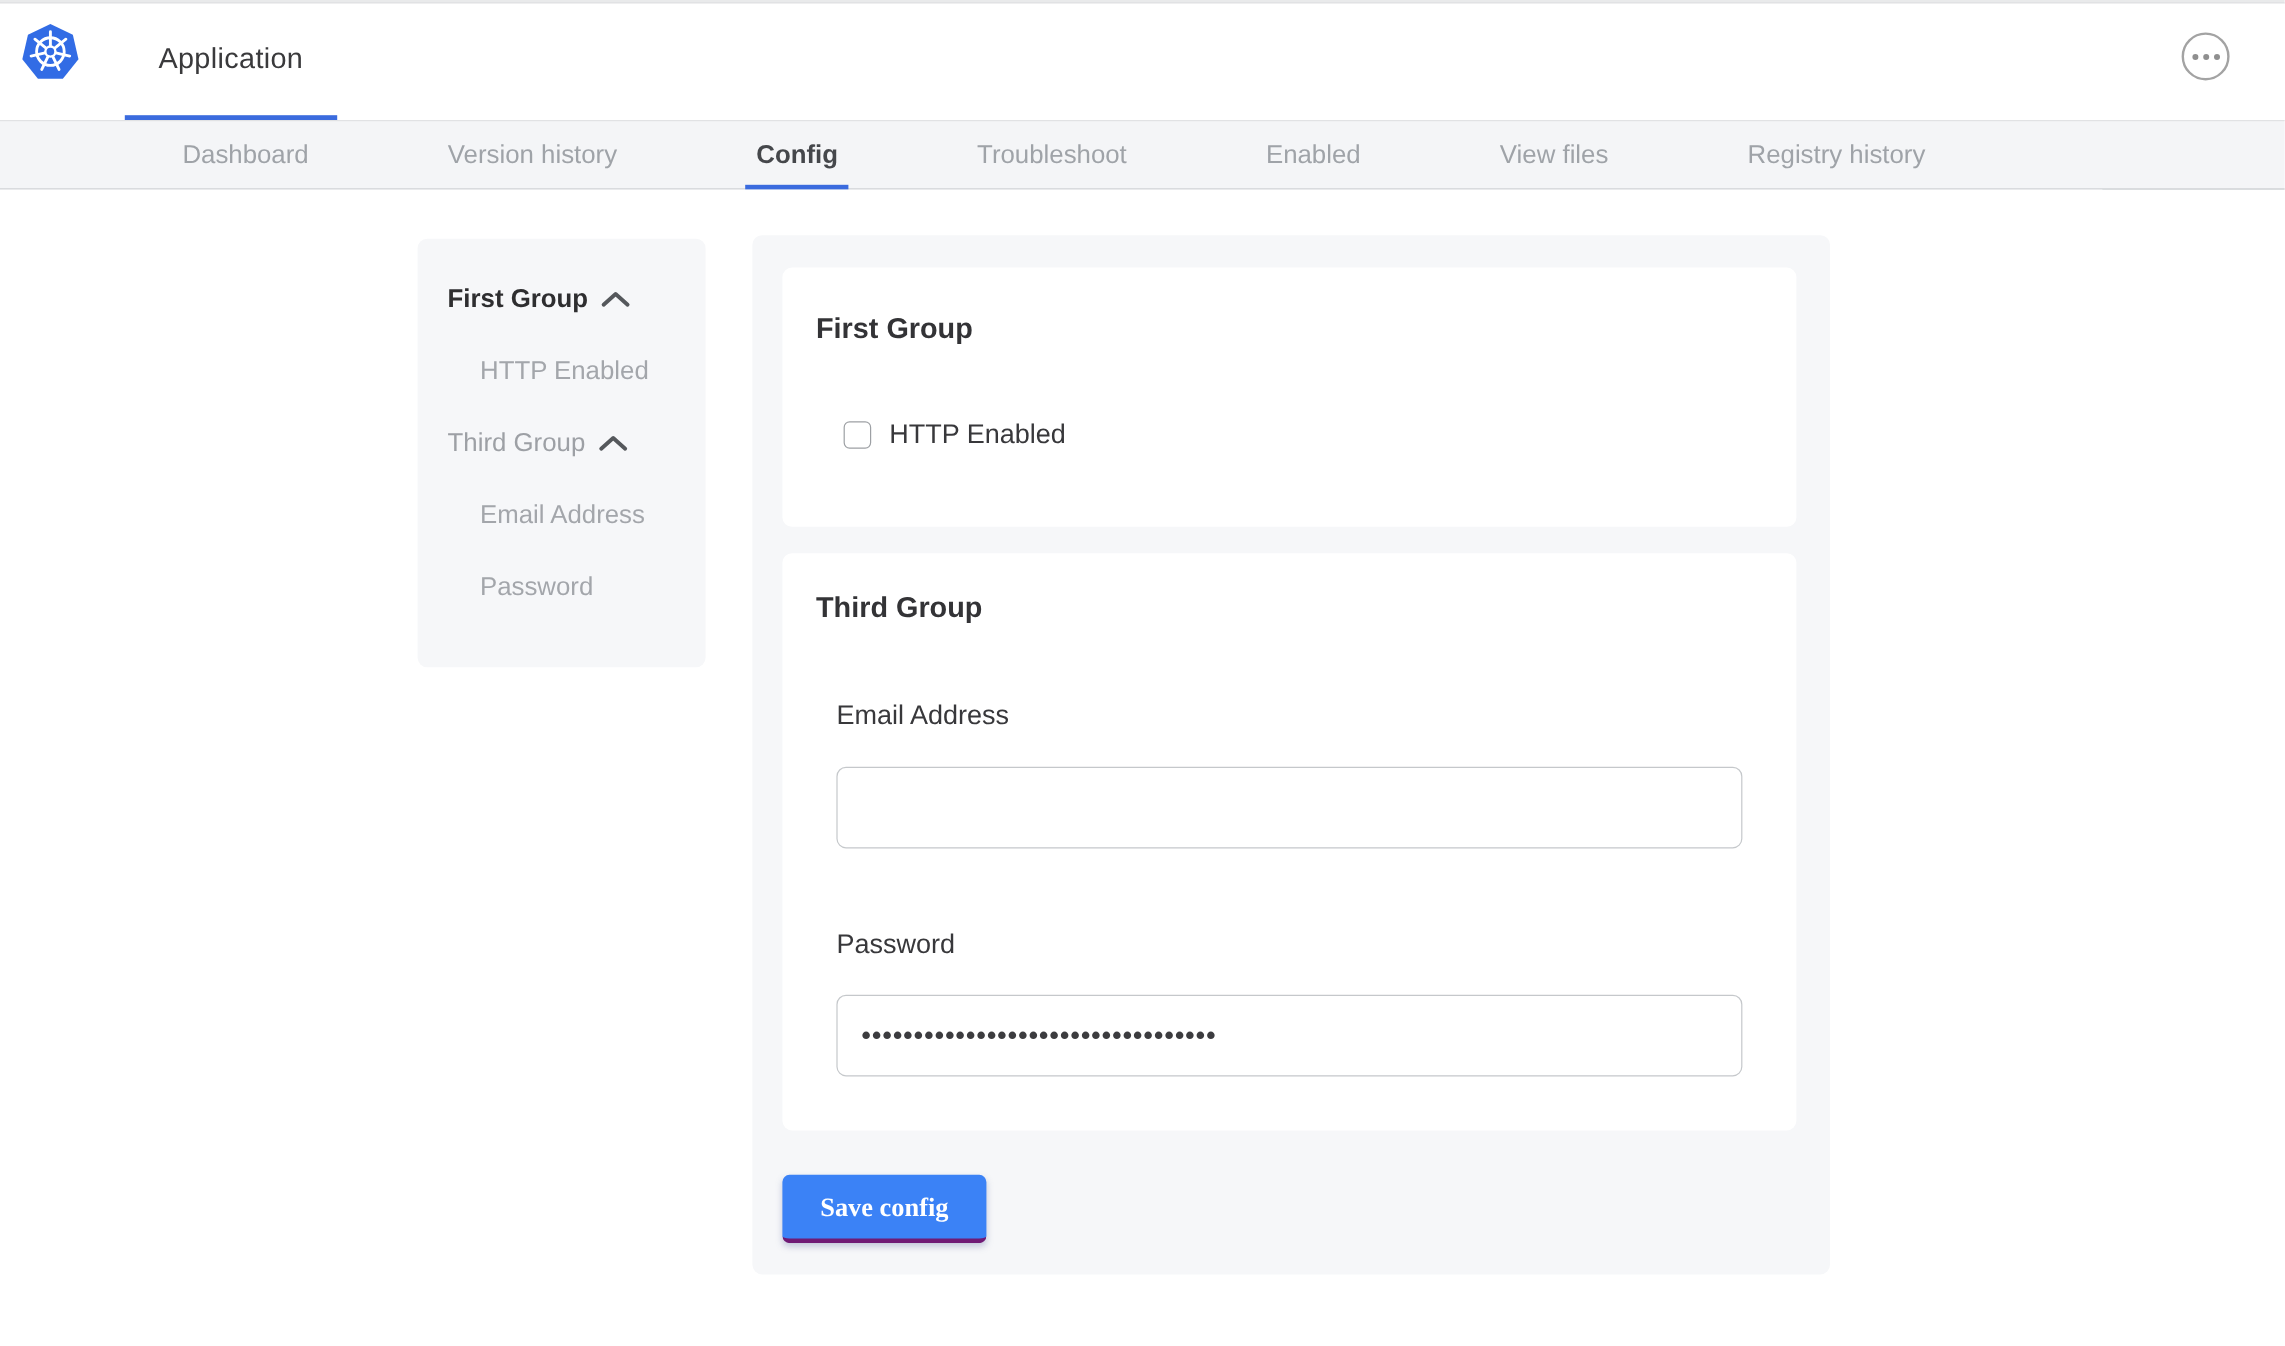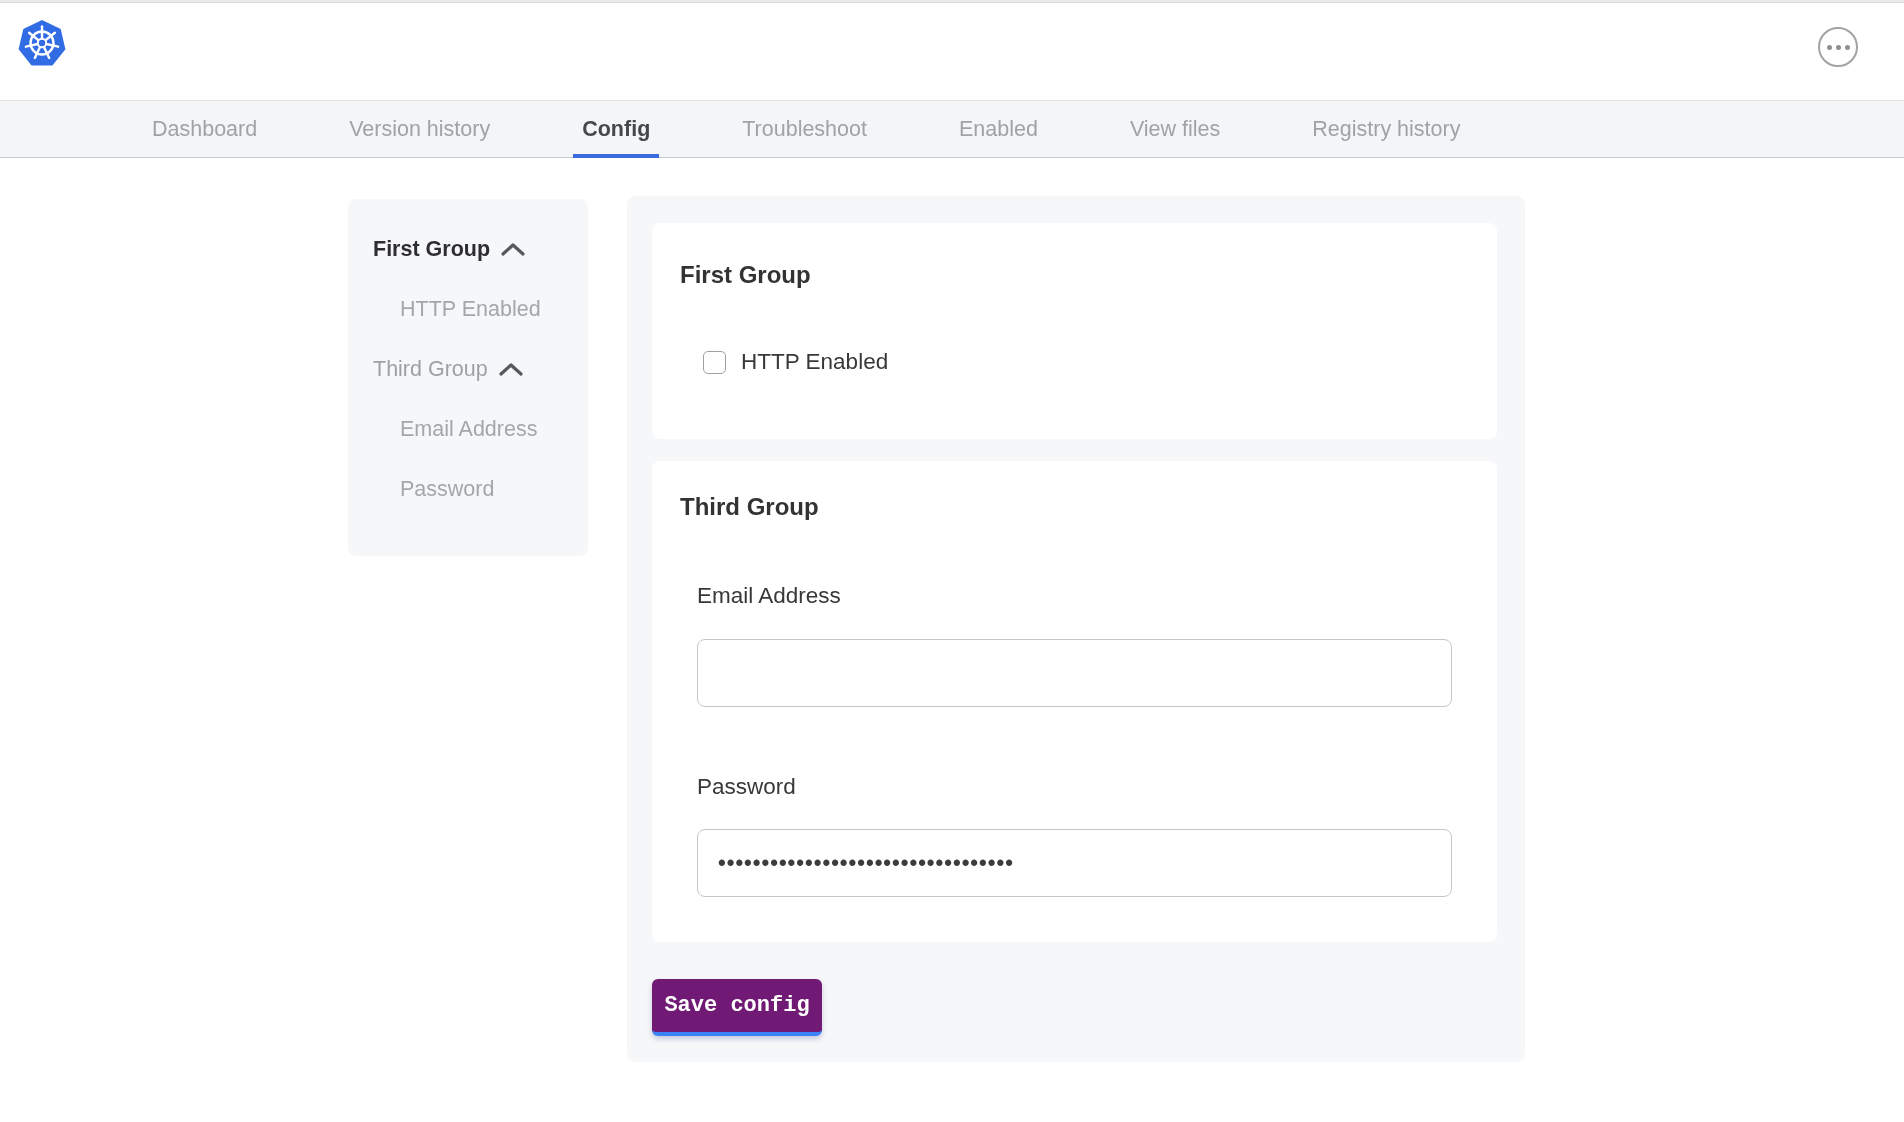--- a/index.html
+++ b/index.html
@@ -16,21 +16,21 @@
     display: flex; align-items: center; border-bottom: 4px solid #3b6bde; cursor: pointer; }
   .app-tab span { font-size: 24px; color: #3a3a3c; letter-spacing: .3px; }
   .menu-btn { position: absolute; right: 46px; top: 24px; width: 40px; height: 40px;
     border: 2px solid #a3a3a3; border-radius: 50%; background: #fff;
     display: flex; align-items: center; justify-content: center; gap: 4px; cursor: pointer; }
   .menu-btn i { width: 5px; height: 5px; border-radius: 50%; background: #8f8f8f; }
 
   
   .navbar { height: 58px; background: #f4f5f7; border-top: 1px solid #e1e2e4;
     border-bottom: 1px solid #c7cace; display: flex; align-items: stretch;
-    padding-left: 152px; gap: 92px; }
+    padding-left: 152px; gap: 116px; }
   .nav-tab { position: relative; display: flex; align-items: center;
     font-size: 21.5px; color: #9fa3a8; cursor: pointer; white-space: nowrap; }
   .nav-tab.active { color: #45474b; font-weight: 700; }
   .nav-tab.active::after { content: ""; position: absolute; left: -9px; right: -9px;
     bottom: -1px; height: 4px; background: #3b6bde; }
 
   
   .content { position: relative; width: 1752px; height: 963px; background: #fff; }
 
   
@@ -66,23 +66,23 @@
   .lbl-email { top: 122px; }
   .lbl-password { top: 313px; }
   .text-input { position: absolute; left: 45px; width: 755px; height: 68px;
     border: 1px solid #c5c8cb; border-radius: 8px; background: #fff;
     padding: 0 20px; font-size: 22px; color: #3c3c3f; outline: none;
     font-family: "Liberation Sans", sans-serif; }
   .in-email { top: 178px; }
   .in-password { top: 368px; letter-spacing: 1px; font-weight: bold; }
 
   .save-btn { position: absolute; left: 25px; top: 783px; width: 170px; height: 57px;
-    background: #701a75; border: none; border-bottom: 4px solid #3b82f6;
+    background: #3b82f6; border: none; border-bottom: 4px solid #701a75;
     border-radius: 6px; color: #ffffff; font-size: 22px; font-weight: bold;
-    font-family: Liberation Mono, monospace; cursor: default;
+    font-family: Liberation Serif, serif; cursor: default;
     box-shadow: 0 3px 5px rgba(110,120,170,.35); }
 </style>
 </head>
 <body>
 
 <div class="top-hairline"></div>
 
 <div class="header">
   <svg class="logo" viewBox="0 0 48 48">
     <polygon points="24,0 42.7,9 47.4,29.3 34.4,45.6 13.6,45.6 0.6,29.3 5.3,9" fill="#326ce5"></polygon>
@@ -92,20 +92,23 @@
       <line x1="24" y1="23" x2="36.9" y2="12.7"></line>
       <line x1="24" y1="23" x2="40.1" y2="26.7"></line>
       <line x1="24" y1="23" x2="31.2" y2="37.9"></line>
       <line x1="24" y1="23" x2="16.8" y2="37.9"></line>
       <line x1="24" y1="23" x2="7.9" y2="26.7"></line>
       <line x1="24" y1="23" x2="11.1" y2="12.7"></line>
     </g>
     <circle cx="24" cy="23" r="4.2" fill="#326ce5" stroke="#ffffff" stroke-width="2"></circle>
   </svg>
 
+  <div class="app-tab">
+    <span>Application</span>
+  </div>
 
   <div class="menu-btn">
     <i></i>
     <i></i>
     <i></i>
   </div>
 </div>
 
 <div class="navbar">
   <div class="nav-tab">Dashboard</div>

